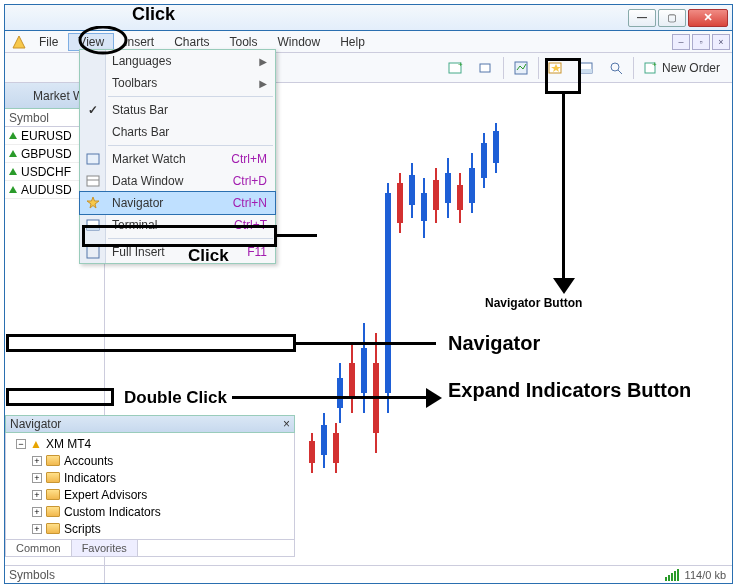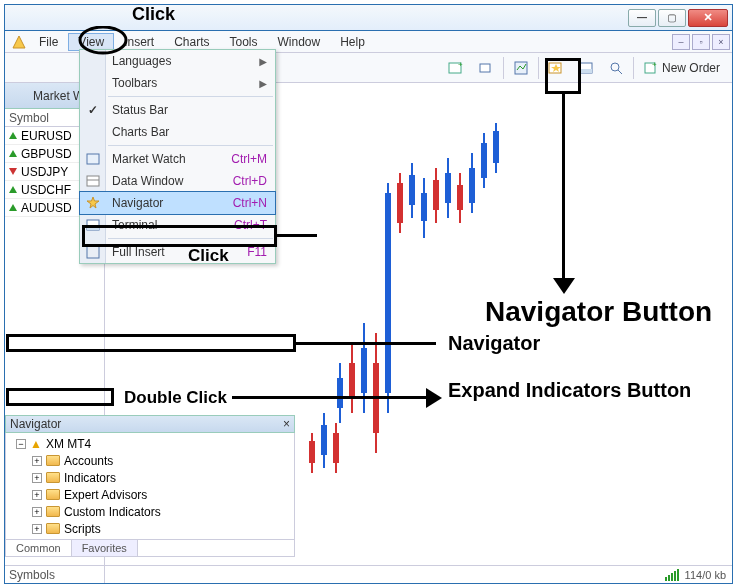--- a/index.html
+++ b/index.html
@@ -166,24 +166,20 @@
       </div>
       <div class="mw-head">Symbol</div>
       <div id="mw-rows">
           <div class="mw-row">
             <div class="arrow-up"></div>
             <span>EURUSD</span>
           </div>
           <div class="mw-row">
             <div class="arrow-up"></div>
             <span>GBPUSD</span>
-          </div>
-          <div class="mw-row">
-            <div class="arrow-dn"></div>
-            <span>USDJPY</span>
           </div>
           <div class="mw-row">
             <div class="arrow-up"></div>
             <span>USDCHF</span>
           </div>
           <div class="mw-row">
             <div class="arrow-up"></div>
             <span>AUDUSD</span>
           </div>
         </div>
@@ -399,21 +395,21 @@
 <div class="anno" style="left:132px; top:4px; font-size:18px;">Click</div>
 <svg style="position:absolute; left:78px; top:26px; z-index:50; pointer-events:none;" width="50" height="32">
     <ellipse cx="25" cy="14" rx="23" ry="13" fill="none" stroke="#000" stroke-width="3"></ellipse>
   </svg>
 
 <div class="anno-box" style="left:545px; top:58px; width:36px; height:36px;"></div>
 <div class="anno-line" style="left:562px; top:94px; width:3px; height:190px;"></div>
 <svg style="position:absolute; left:553px; top:278px; z-index:40;" width="22" height="16">
     <path d="M11 16 L0 0 L22 0 Z" fill="#000"></path>
   </svg>
-<div class="anno" style="left:485px; top:296px; font-size:28px;">Navigator Button</div>
+<div class="anno" style="left:485px; top:296px; font-size:12px;">Navigator Button</div>
 
 <div class="anno-box" style="left:82px; top:225px; width:195px; height:22px;"></div>
 <div class="anno" style="left:188px; top:246px; font-size:17px;">Click</div>
 <div class="anno-line" style="left:277px; top:234px; width:40px;"></div>
 
 <div class="anno-box" style="left:6px; top:334px; width:290px; height:18px;"></div>
 <div class="anno-line" style="left:296px; top:342px; width:140px;"></div>
 <div class="anno" style="left:448px; top:332px; font-size:20px;">Navigator</div>
 
 <div class="anno-box" style="left:6px; top:388px; width:108px; height:18px;"></div>

